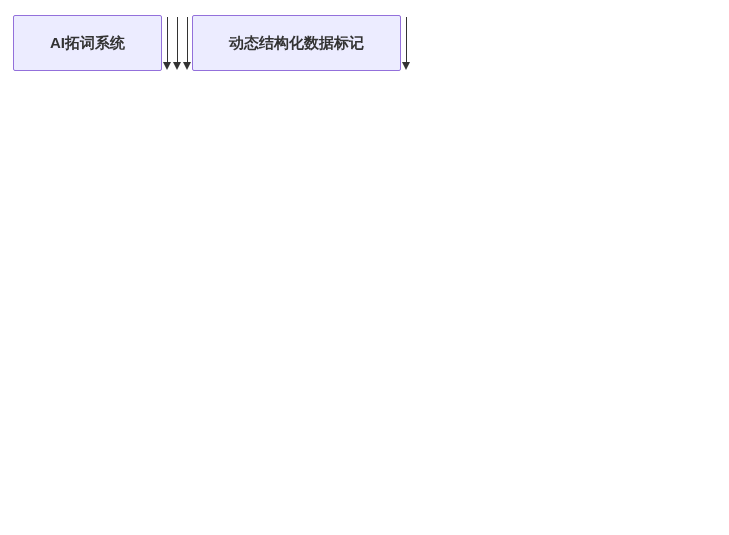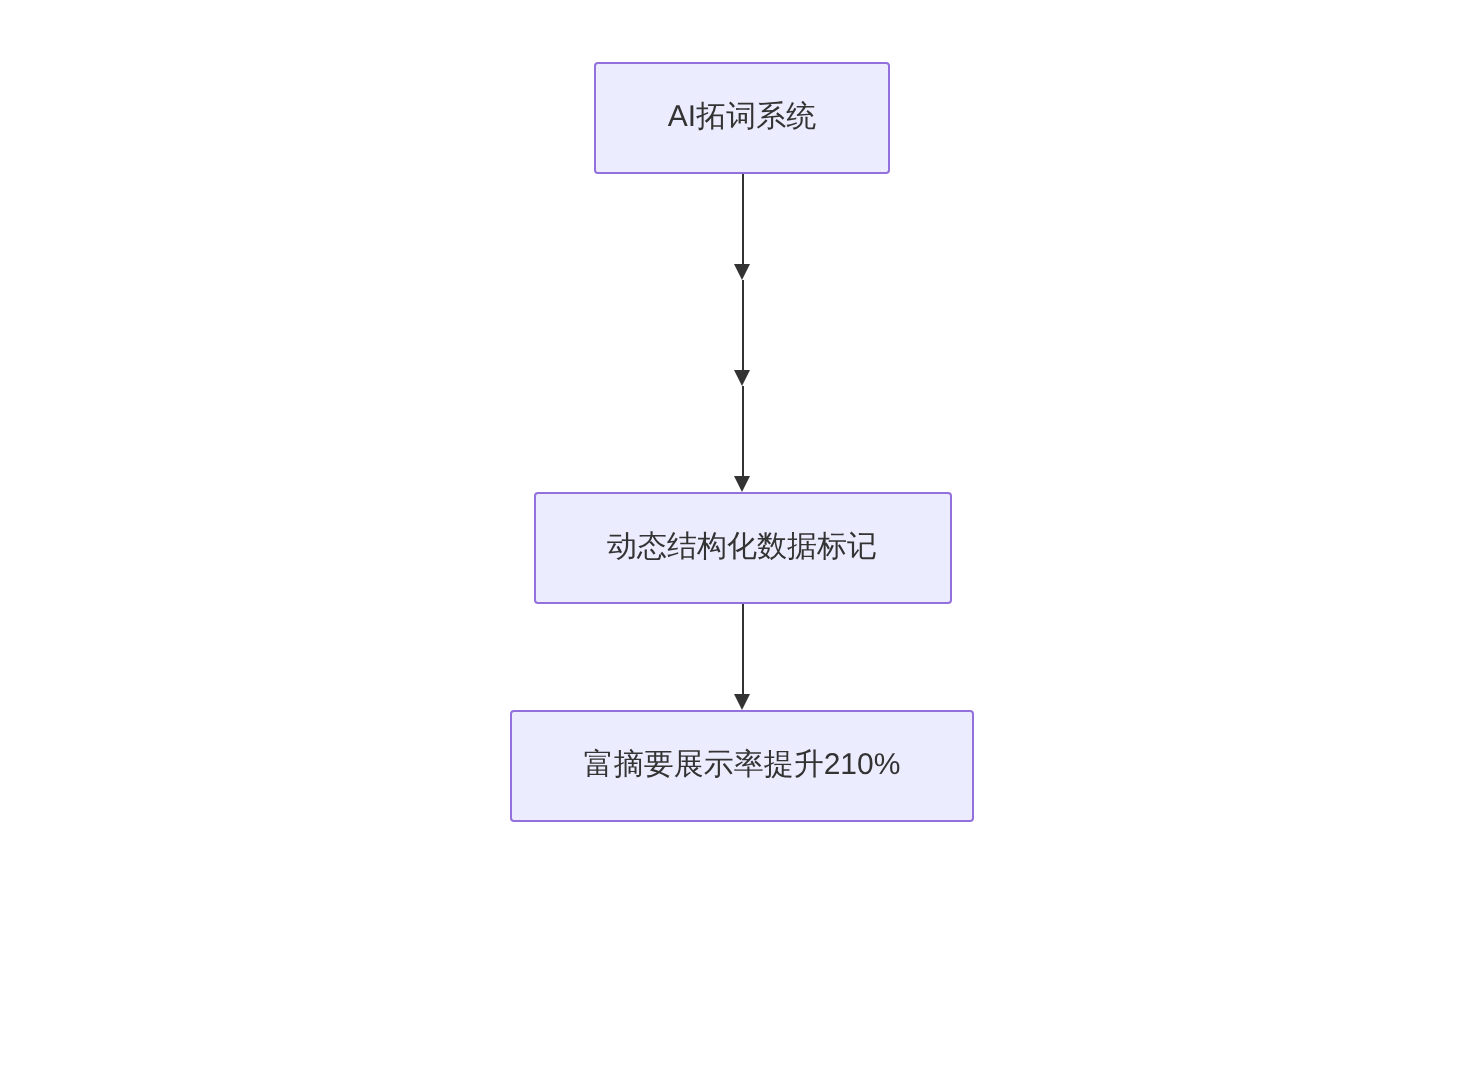--- a/index.html
+++ b/index.html
@@ -11,24 +11,25 @@
   .canvas {
     position: relative;
     width: 729px;
     height: 535px;
     background: #ffffff;
     overflow: hidden;
     font-family: "Liberation Sans", sans-serif;
   }
   .flow {
     display: flex;
-    flex-direction: column;
+    flex-direction: row;
     align-items: center;
-    padding-top: 31px;
+    padding-top: 15px;
     margin-left: 13px; 
+    font-weight: bold;
   }
   .node {
     background: #ececff;
     border: 1px solid #9370db;
     border-radius: 2px;
     color: #333333;
     height: 56px;
     display: flex;
     align-items: center;
     justify-content: center;
@@ -86,18 +87,15 @@
 
     <div class="node">
       <span>动态结构化数据标记</span>
     </div>
 
     <div class="edge">
       <span class="edge-line"></span>
       <span class="edge-head"></span>
     </div>
 
-    <div class="node">
-      <span>富摘要展示率提升210%</span>
-    </div>
 
   </div>
 </div>
 
 </body></html>

